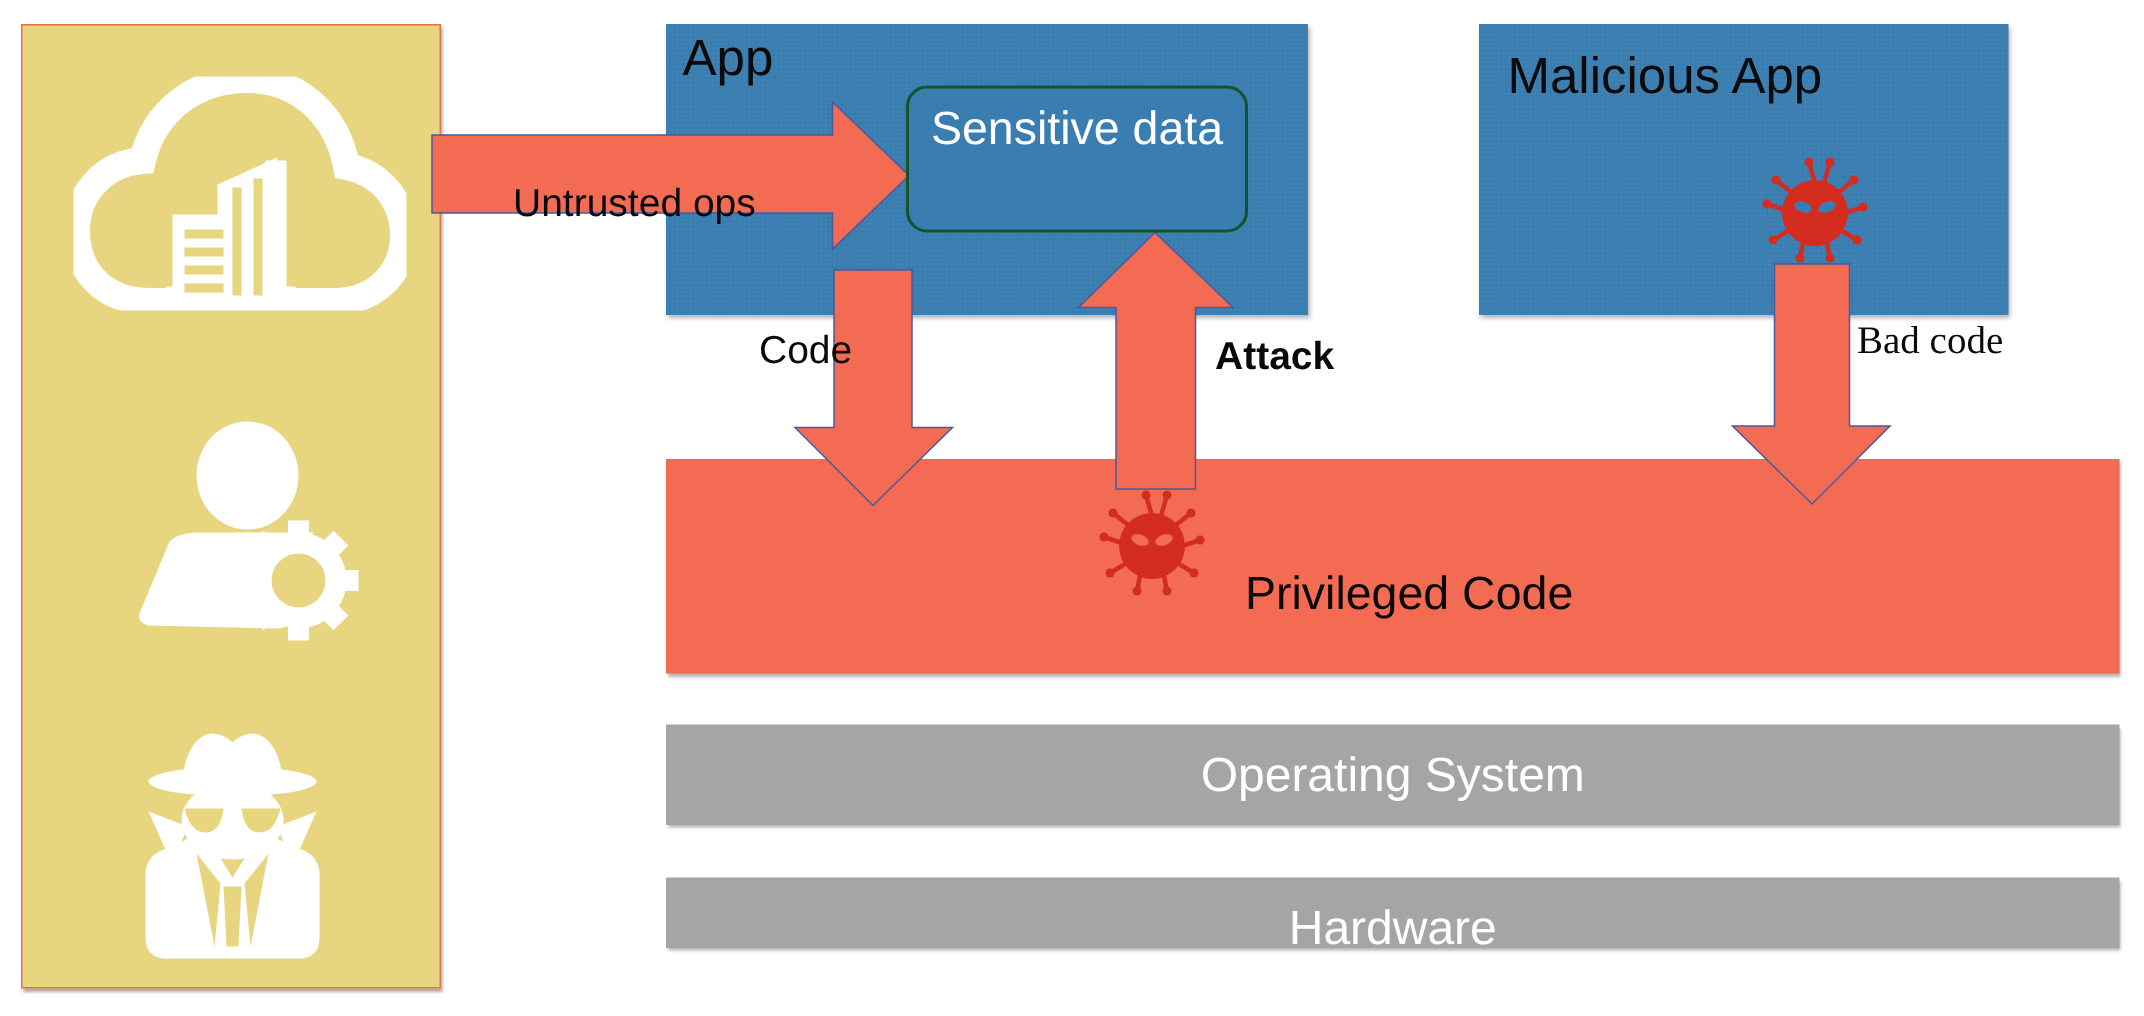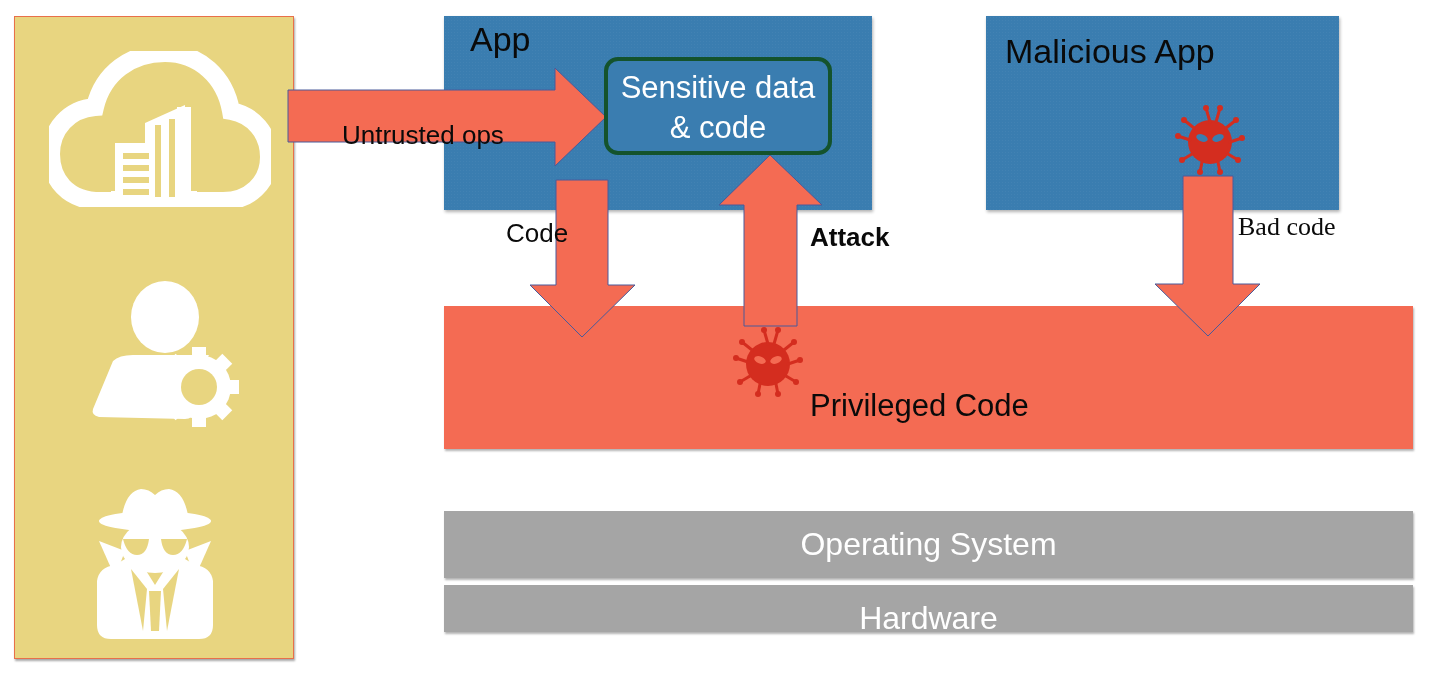--- a/index.html
+++ b/index.html
@@ -7,30 +7,30 @@
          font-family:"Liberation Sans", sans-serif; }
   .abs { position:absolute; }
   #left-panel { left:14px; top:16px; width:280px; height:643px; background:#e8d580;
                 border:1px solid #e8704a; box-shadow:1px 2px 2px rgba(0,0,0,0.35); box-sizing:border-box; }
   .bluebox { background:#3a7db0; box-shadow:1px 2px 3px rgba(0,0,0,0.3);
              background-image: radial-gradient(rgba(255,255,255,0.04) 1px, transparent 1px);
              background-size:3px 3px; }
   #app-box { left:444px; top:16px; width:428px; height:194px; }
   #mal-box { left:986px; top:16px; width:353px; height:194px; }
   .box-title { position:absolute; color:#0a0a0a; font-size:34px; }
-  #app-title { left:26px; top:4px; }
+  #app-title { left:11px; top:4px; }
   #mal-title { left:19px; top:16px; }
-  #sensitive-box { left:604px; top:57px; width:228px; height:98px; border:4px solid #14532d;
+  #sensitive-box { left:604px; top:57px; width:228px; height:98px; border:2px solid #14532d;
                    border-radius:14px; box-sizing:border-box; color:#ffffff; font-size:31px;
                    text-align:center; line-height:40px; padding-top:7px; background:#3a7db0; }
   .bar { left:444px; width:969px; box-shadow:1px 2px 2px rgba(0,0,0,0.3); text-align:center; }
   #priv-bar { top:306px; height:143px; background:#f46b53; }
-  #os-bar { top:483px; height:67px; background:#a5a5a5; color:#ffffff; font-size:32px; line-height:67px;margin-top:28px; }
+  #os-bar { top:483px; height:67px; background:#a5a5a5; color:#ffffff; font-size:32px; line-height:67px; }
   #hw-bar { top:585px; height:47px; background:#a5a5a5; color:#ffffff; font-size:32px; line-height:67px; }
-  #priv-label { left:810px; top:378px; font-size:31px; color:#0a0a0a;margin-top:10px; }
+  #priv-label { left:830px; top:378px; font-size:31px; color:#0a0a0a; }
   .label { color:#0a0a0a; font-size:26px; }
   #untrusted-label { left:342px; top:120px; }
   #info-label { left:506px; top:218px; }
   #attack-label { left:810px; top:222px;font-weight:bold; }
   #badcode-label { left:1238px; top:212px;font-family:Liberation Serif, serif; }
   svg.overlay { position:absolute; left:0; top:0; }
 </style>
 </head>
 <body>
 
@@ -174,19 +174,18 @@
       <circle cx="-28" cy="18" r="3"></circle>
     <circle cx="-32" cy="-6" r="3"></circle>
       <circle cx="-26" cy="-22" r="3"></circle>
     <ellipse cx="-8" cy="-4" rx="6" ry="3.5" fill="#3a7db0" transform="rotate(20,-8,-4)"></ellipse>
     <ellipse cx="8" cy="-4" rx="6" ry="3.5" fill="#3a7db0" transform="rotate(-20,8,-4)"></ellipse>
   </g>
 </svg>
 
 <div id="sensitive-box" class="abs">
   <div>Sensitive data</div>
-  <div>&amp; code</div>
 </div>
 
 <span id="untrusted-label" class="abs label">Untrusted ops</span>
 <span id="info-label" class="abs label">Code</span>
 <span id="attack-label" class="abs label">Attack</span>
 <span id="badcode-label" class="abs label">Bad code</span>
 
 </body></html>

